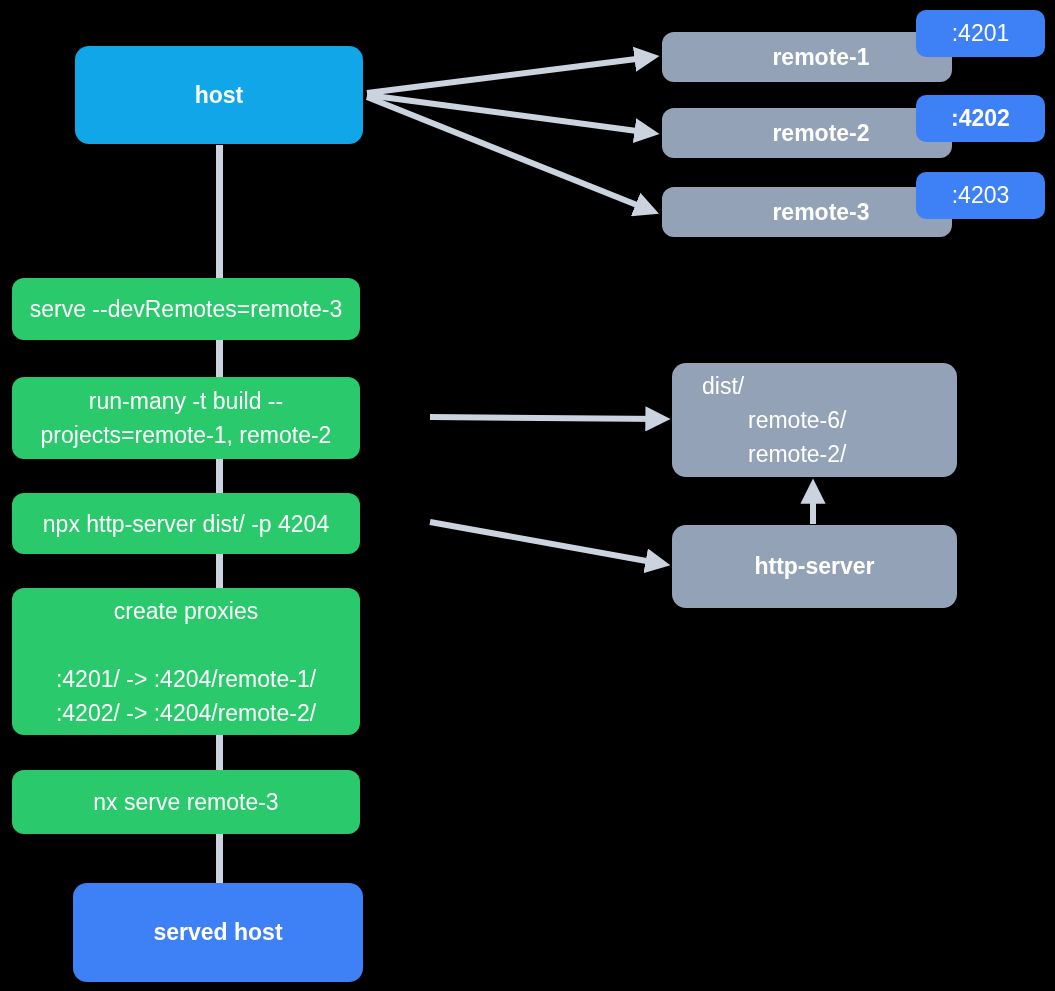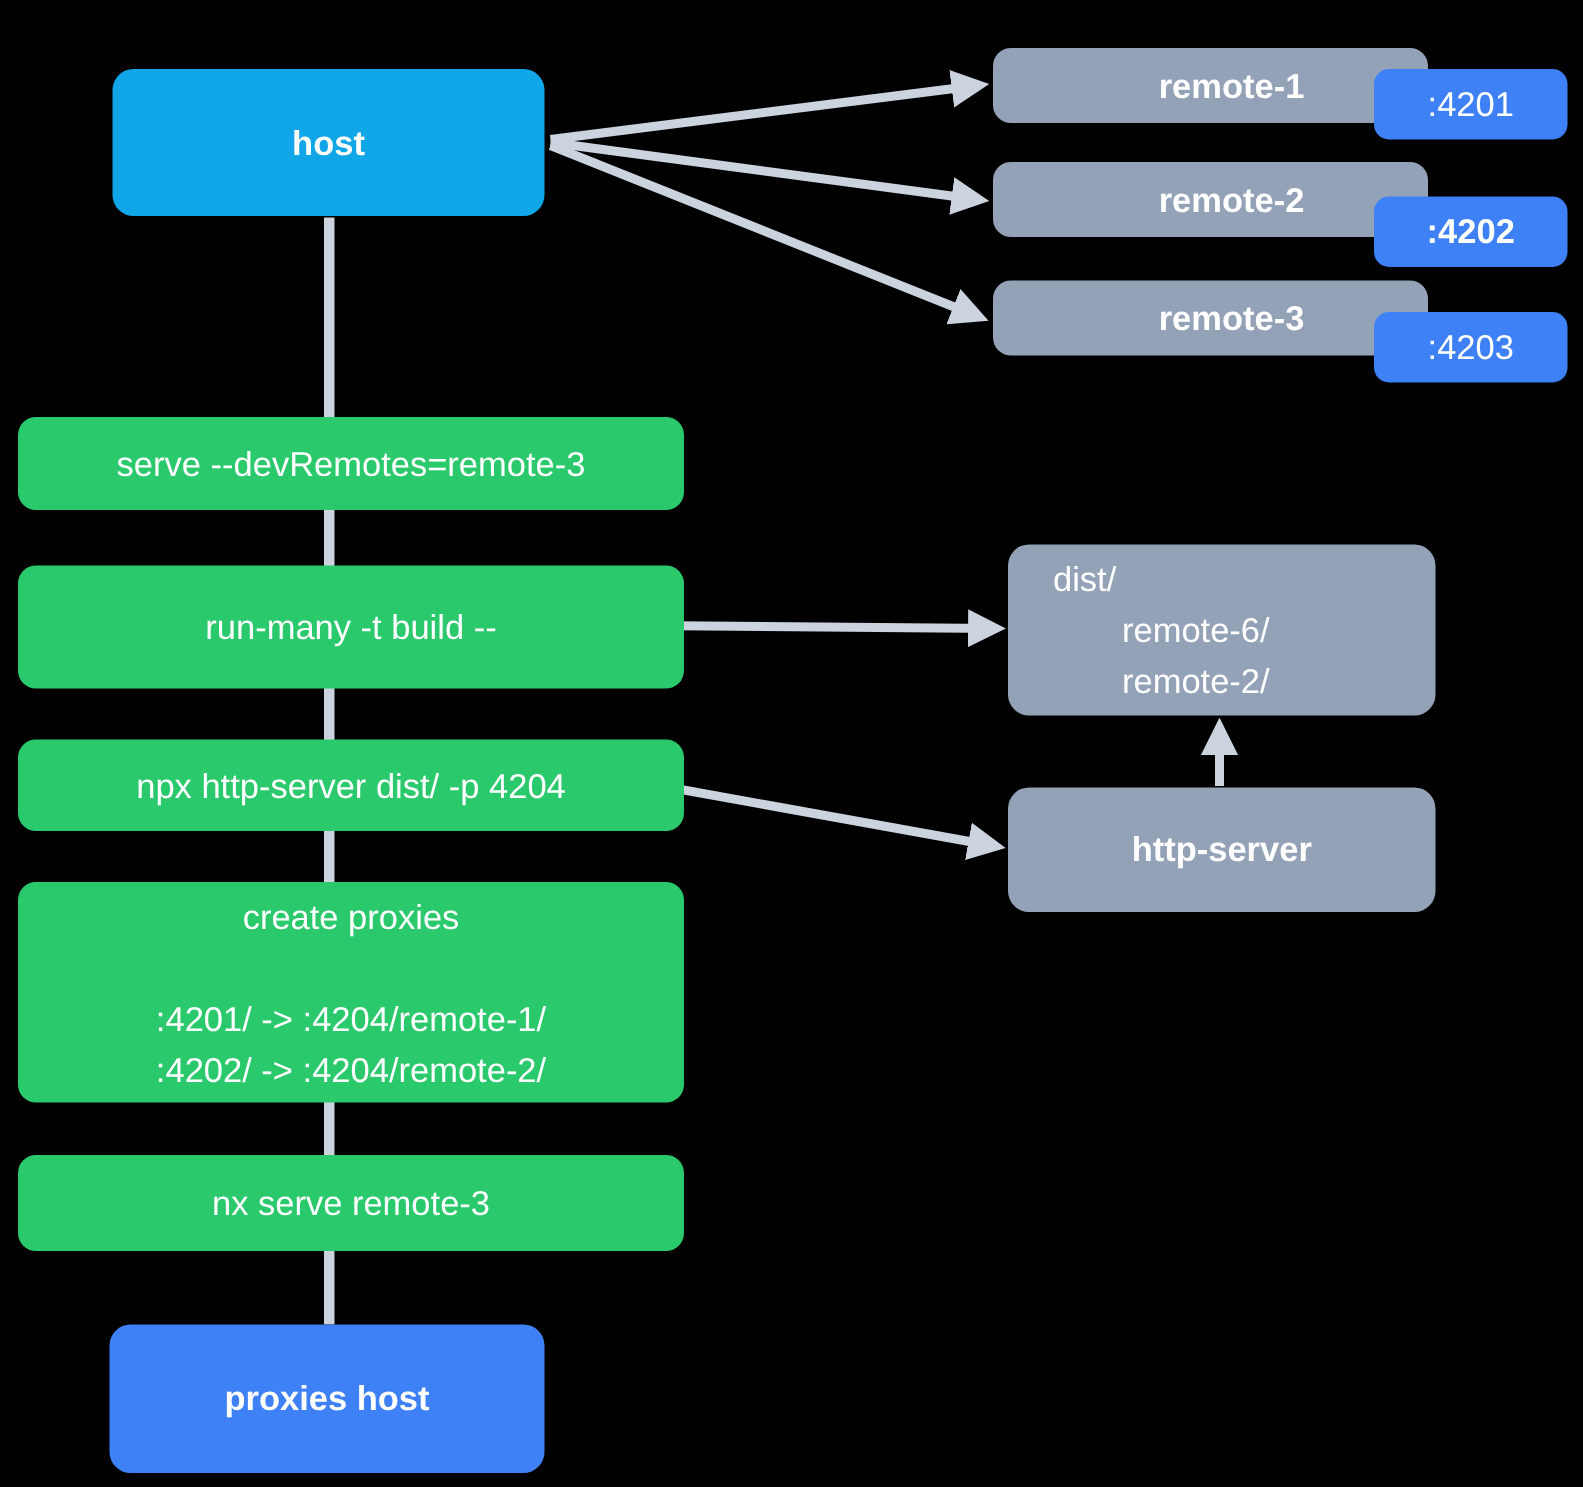--- a/index.html
+++ b/index.html
@@ -36,38 +36,38 @@
     text-align: center;
     color: var(--text);
     font-size: 23px;
     box-sizing: border-box;
   }
   .bold { font-weight: bold; }
   .cyan  { background: var(--cyan);  border-radius: 14px; }
   .blue  { background: var(--blue);  border-radius: 14px; }
   .gray  { background: var(--gray);  border-radius: 12px; }
   .green { background: var(--green); border-radius: 12px; }
-  .badge { background: var(--blue); border-radius: 10px; z-index: 2; margin-top: 36px; }
+  .badge { background: var(--blue); border-radius: 10px; z-index: 2; }
 
   
   .host        { left: 75px;  top: 46px;  width: 288px; height: 98px; }
   .served-host { left: 73px;  top: 883px; width: 290px; height: 99px; }
 
   
   .remote { left: 662px; width: 290px; height: 50px; padding-left: 28px; }
   .remote-1 { top: 32px; }
   .remote-2 { top: 108px; }
   .remote-3 { top: 187px; }
   .badge { left: 916px; width: 129px; height: 47px; }
   .badge-1 { top: 10px; }
   .badge-2 { top: 95px; font-weight: bold; }
   .badge-3 { top: 172px; }
 
   
-  .step { left: 12px; width: 444px; flex-direction: column; line-height: 34px; text-align: right; }
+  .step { left: 12px; width: 348px; flex-direction: column; line-height: 34px; text-align: right; }
   .step-1 { top: 278px; height: 62px; }
   .step-2 { top: 377px; height: 82px; }
   .step-3 { top: 493px; height: 61px; }
   .step-4 { top: 588px; height: 147px; }
   .step-5 { top: 770px; height: 64px; }
   .spacer-line { height: 34px; }
 
   
   .dist {
     left: 672px; top: 363px; width: 285px; height: 114px;
@@ -123,20 +123,21 @@
 <div class="node badge badge-3">
   <span>:4203</span>
 </div>
 
 <div class="node green step step-1">
   <div>serve --devRemotes=remote-3</div>
 </div>
 
 <div class="node green step step-2">
   <div>run-many -t build --</div>
+  <div>projects=remote-1, remote-2</div>
 </div>
 
 <div class="node green step step-3">
   <div>npx http-server dist/ -p 4204</div>
 </div>
 
 <div class="node green step step-4">
   <div>create proxies</div>
   <div class="spacer-line"></div>
   <div>:4201/ -&gt; :4204/remote-1/</div>
@@ -151,14 +152,14 @@
   <div>dist/</div>
   <div class="indent">remote-6/</div>
   <div class="indent">remote-2/</div>
 </div>
 
 <div class="node gray http-server bold">
   <span>http-server</span>
 </div>
 
 <div class="node blue served-host bold">
-  <span>proxies host</span>
+  <span>served host</span>
 </div>
 
 </body></html>

